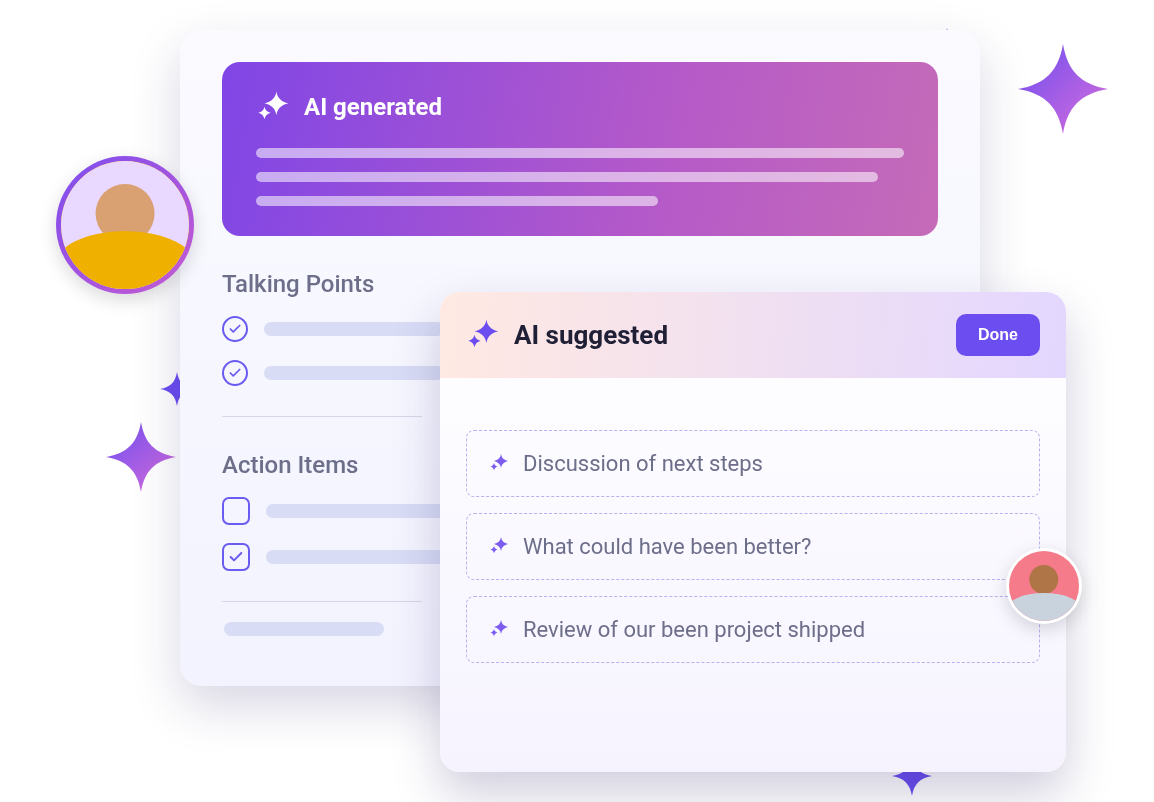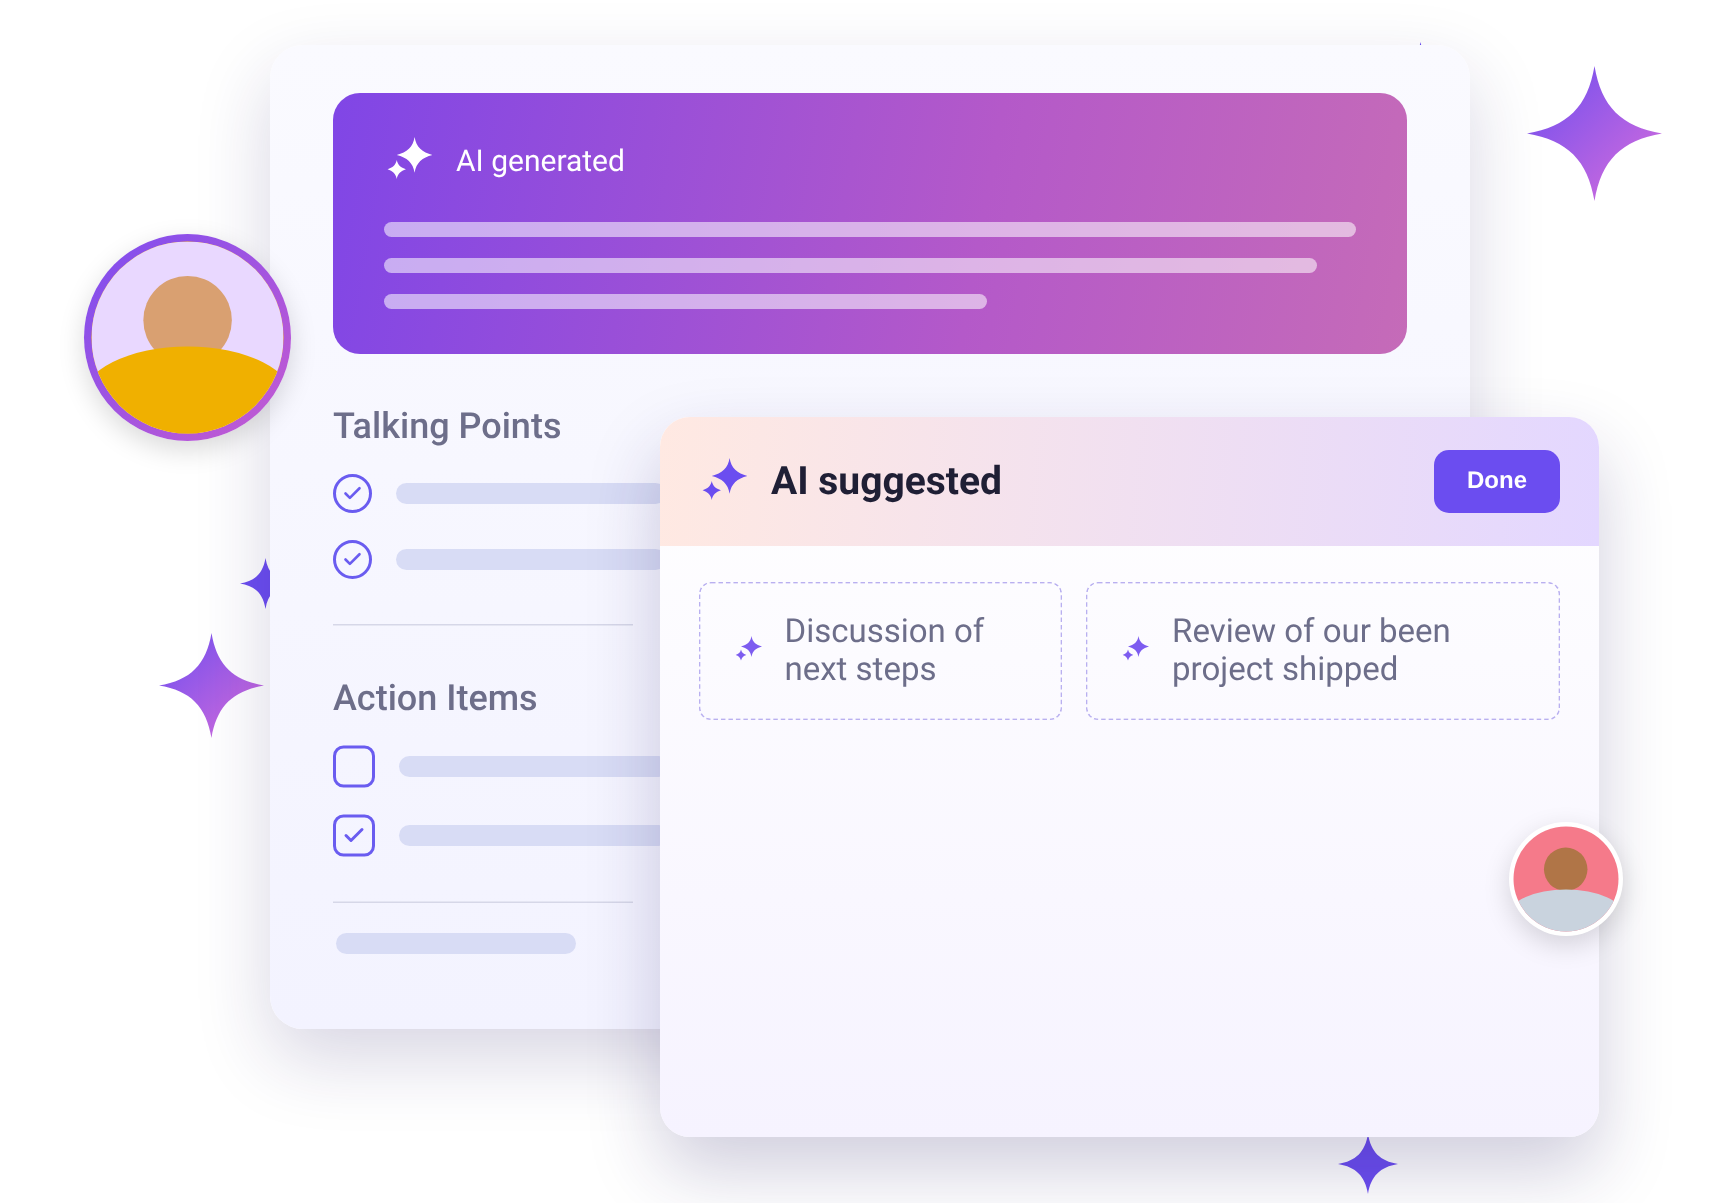--- a/index.html
+++ b/index.html
@@ -31,22 +31,22 @@
     padding: 26px 34px 30px 34px;
     color: #fff;
   }
   .ai-gen-header {
     display: flex;
     align-items: center;
     gap: 14px;
     margin-bottom: 22px;
   }
   .ai-gen-title {
-    font-size: 20px;
-    font-weight: 400;
+    font-size: 24px;
+    font-weight: 700;
   }
   .banner-line {
     height: 10px;
     background: rgba(255,255,255,0.55);
     border-radius: 6px;
     margin-bottom: 14px;
   }
   .banner-line.w1 { width: 100%; }
   .banner-line.w2 { width: 96%; }
   .banner-line.w3 { width: 62%; margin-bottom: 0;}
@@ -91,29 +91,30 @@
     height: 1px;
     background: #d6d7e8;
     margin: 30px 0 10px 0;
     width: 200px;
   }
 
   
   .front-card {
     position: absolute;
     left: 440px;
-    top: 278px;
+    top: 292px;
     width: 626px;
     height: 480px;
     background: linear-gradient(180deg, #ffffff 0%, #f6f3ff 100%);
     border-radius: 20px;
     box-shadow: 0 22px 48px rgba(40,30,100,0.22);
     overflow: hidden;
     display:flex;
     flex-direction:column;
+    gap:28px;
   }
   .front-header {
     background: linear-gradient(95deg, #ffe9e2 0%, #e3d7ff 100%);
     padding: 22px 26px;
     display:flex;
     align-items:center;
     justify-content:space-between;
   }
   .front-header-left {
     display:flex; align-items:center; gap:14px;
@@ -130,21 +131,21 @@
     border-radius: 10px;
     padding: 12px 22px;
     font-size: 16px;
     font-weight: 700;
     cursor:pointer;
   }
 
   .suggestion-list {
     padding: 24px 26px 10px 26px;
     display:flex;
-    flex-direction:row;
+    flex-direction:column;
     gap: 16px;
   }
   .suggestion-item {
     border: 1.5px dashed #b9b0f0;
     border-radius: 8px;
     padding: 20px 22px;
     display:flex;
     align-items:center;
     gap: 14px;
     cursor:pointer;
@@ -361,20 +362,29 @@
       </span>
       <span class="suggestion-text">Discussion of next steps</span>
     </div>
     <div class="suggestion-item">
       <span class="sparkles-small">
         <svg width="20" height="20" viewBox="0 0 100 100">
             <path d="M60 10 C63 30 75 40 95 45 C75 50 63 60 60 80 C57 60 45 50 25 45 C45 40 57 30 60 10 Z"></path>
             <path d="M25 55 C27 65 33 70 43 73 C33 76 27 82 25 92 C23 82 17 76 7 73 C17 70 23 65 25 55 Z"></path>
           </svg>
       </span>
+      <span class="suggestion-text">What could have been better?</span>
+    </div>
+    <div class="suggestion-item">
+      <span class="sparkles-small">
+        <svg width="20" height="20" viewBox="0 0 100 100">
+            <path d="M60 10 C63 30 75 40 95 45 C75 50 63 60 60 80 C57 60 45 50 25 45 C45 40 57 30 60 10 Z"></path>
+            <path d="M25 55 C27 65 33 70 43 73 C33 76 27 82 25 92 C23 82 17 76 7 73 C17 70 23 65 25 55 Z"></path>
+          </svg>
+      </span>
       <span class="suggestion-text">Review of our been project shipped</span>
     </div>
   </div>
 </div>
 
 <div class="avatar avatar1">
   <div class="avatar1-inner">
     <div class="bg"></div>
     <div class="face"></div>
     <div class="body"></div>

